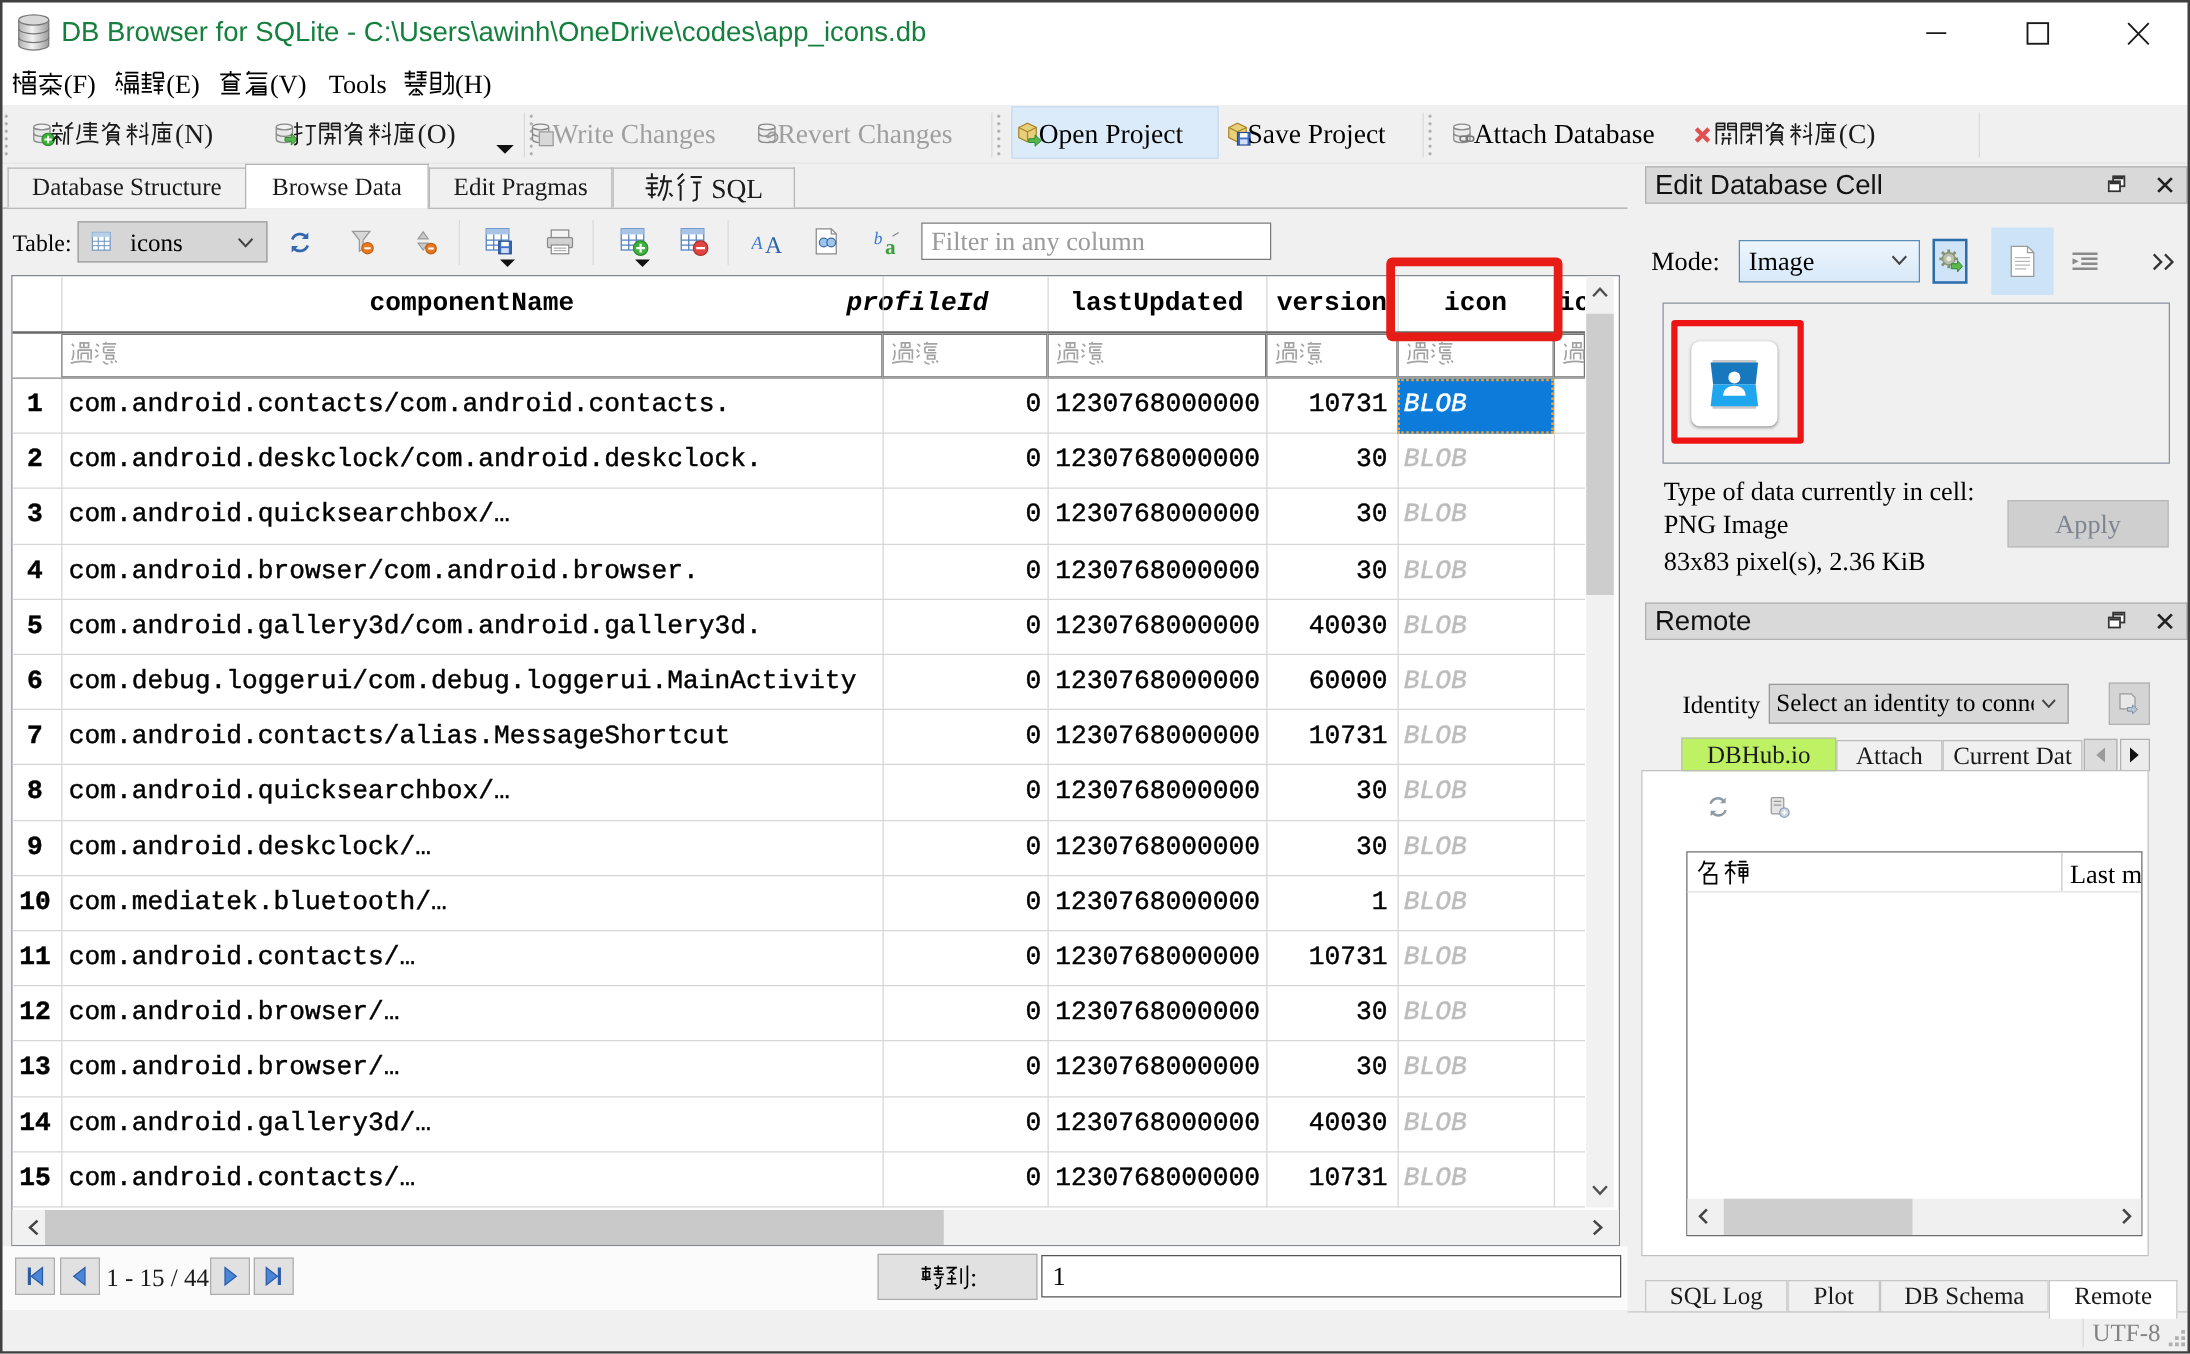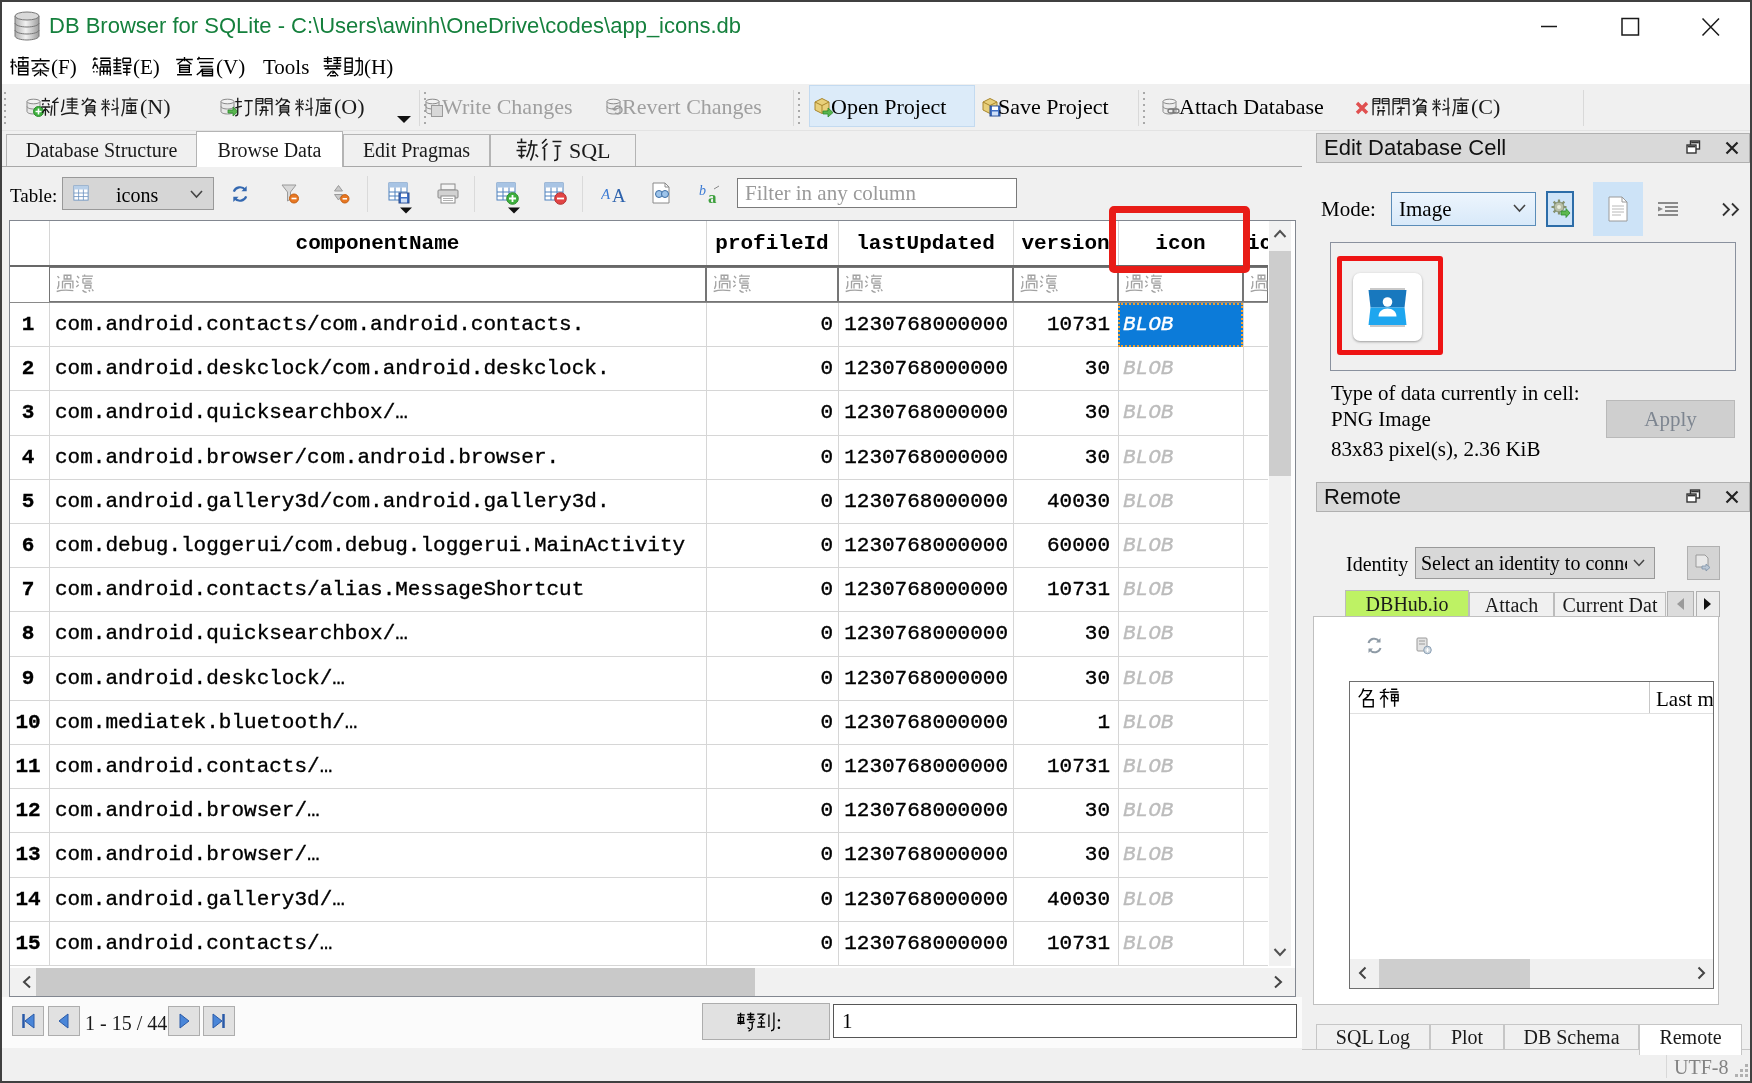--- a/index.html
+++ b/index.html
@@ -273,21 +273,21 @@
     </svg><svg class="cj" style="width:24px;height:24px;vertical-align:-4px;" viewBox="0 0 24 24">
       <use href="#g-xing"></use>
     </svg> SQL</div>
 <div class="abs ser" style="left:10px;top:185px;font-size:19px;color:#000;">Table:</div>
 <div class="abs" style="left:62px;top:177px;width:152px;height:33px;background:#d6d6d6;border:1px solid #999;box-sizing:border-box;"></div>
 <svg class="abs" style="left:73px;top:185px" width="16" height="16" viewBox="0 0 18 18">
 <rect x="1" y="1" width="16" height="16" fill="#fff" stroke="#6b92c0"></rect>
 <rect x="1" y="1" width="16" height="4" fill="#b8cfe8"></rect>
 <path d="M1 9h16M1 13h16M6.3 5v12M11.7 5v12" stroke="#6b92c0" stroke-width=".9"></path>
   </svg>
-<div class="abs ser" style="left:116px;top:184px;font-size:20px;color:#000;text-align:center;">icons</div>
+<div class="abs ser" style="left:104px;top:184px;font-size:20px;color:#000;text-align:center;">icons</div>
 <svg class="abs" style="left:189px;top:189px" width="15" height="10" viewBox="0 0 15 10">
     <path d="M2 2l5.5 6L13 2" fill="none" stroke="#444" stroke-width="1.6"></path>
   </svg>
 <svg class="abs" style="left:230px;top:184px" width="20" height="20" viewBox="0 0 21 21">
 <path d="M4 8a7 7 0 0 1 12-2" fill="none" stroke="#3468b0" stroke-width="2.3"></path>
 <path d="M17 13a7 7 0 0 1-12 2" fill="none" stroke="#3468b0" stroke-width="2.3"></path>
 <path d="M17.5 2v5.5h-5.5z" fill="#3468b0"></path>
     <path d="M3.5 19v-5.5h5.5z" fill="#3468b0"></path>
   </svg>
 <svg class="abs" style="left:280px;top:183px" width="20" height="21" viewBox="0 0 20 21">
@@ -356,21 +356,21 @@
 <text x="9" y="20" font-family="Liberation Serif" font-size="17" font-weight="bold" fill="#3da03d">a</text>
 <path d="M15 6l5-3" stroke="#888" stroke-width="1"></path>
   </svg>
 <div class="abs" style="left:367px;top:176px;height:36px;border-left:1px solid #dadada;"></div>
 <div class="abs" style="left:474px;top:176px;height:36px;border-left:1px solid #dadada;"></div>
 <div class="abs" style="left:582px;top:176px;height:36px;border-left:1px solid #dadada;"></div>
 <div class="abs" style="left:737px;top:178px;width:280px;height:30px;background:#fff;border:1px solid #7a7a7a;box-sizing:border-box;"></div>
 <div class="abs ser" style="left:745px;top:181px;font-size:21px;color:#9a9a9a;">Filter in any column</div>
 <div class="abs" style="left:9px;top:220px;width:1287px;height:777px;background:#fff;border:1px solid #828790;box-sizing:border-box;"></div>
 <div class="hcell" style="left:49px;width:657px;">componentName</div>
-<div class="hcell" style="left:706px;width:132px;">profileId</div>
+<div class="hcell" style="left:668px;width:132px;font-style:italic;">profileId</div>
 <div class="hcell" style="left:838px;width:175px;">lastUpdated</div>
 <div class="hcell" style="left:1013px;width:105px;">version</div>
 <div class="hcell" style="left:1118px;width:125px;">icon</div>
 <div class="hcell" style="left:1247px;width:21px;overflow:hidden;text-align:left;">iconPackage</div>
 <div class="gv" style="left:49px;top:221px;height:45px;"></div>
 <div class="gv" style="left:49px;top:302px;height:664px;"></div>
 <div class="gv" style="left:706px;top:221px;height:45px;"></div>
 <div class="gv" style="left:706px;top:302px;height:664px;"></div>
 <div class="gv" style="left:838px;top:221px;height:45px;"></div>
 <div class="gv" style="left:838px;top:302px;height:664px;"></div>

